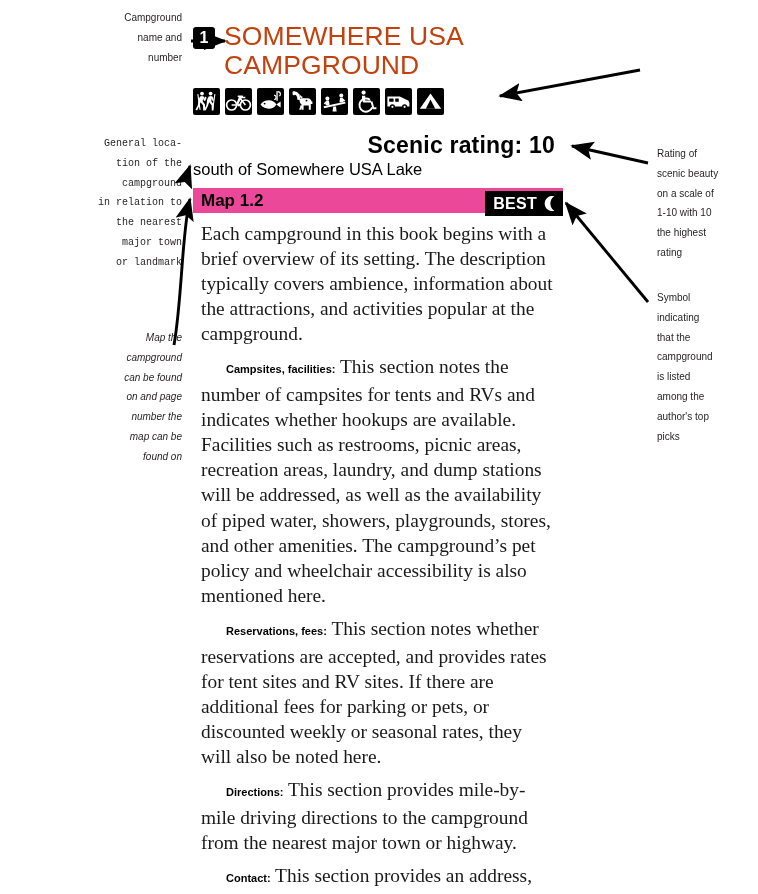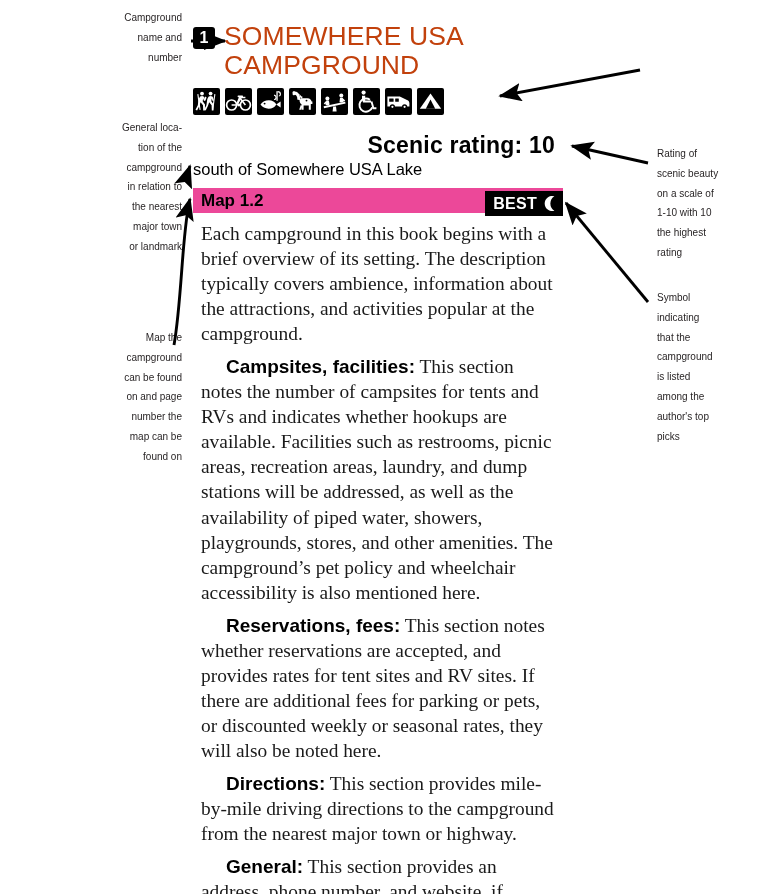--- a/index.html
+++ b/index.html
@@ -24,22 +24,22 @@
     font-family: "Liberation Sans", sans-serif;
     font-size: 10px;
     line-height: 19.8px;
     color: #231f20;
     white-space: pre-line;
   }
   .annot.left  { text-align: right; }
   .annot.right { text-align: left; }
 
   #annot-name      { left: 0px;   top: 8px;   width: 182px; }
-  #annot-location  { left: 0px;   top: 118px; width: 182px; }
-  #annot-map       { left: 0px;   top: 328px; width: 182px; }
+  #annot-location  { left: 0px;   top: 134px; width: 182px; font-family: Liberation Mono, monospace; }
+  #annot-map       { left: 0px;   top: 328px; width: 182px; font-style: italic; }
 
   #annot-icons     { left: 651px; top: 0px;   width: 107px; }
   #annot-rating    { left: 657px; top: 144px; width: 101px; }
   #annot-best      { left: 657px; top: 288px; width: 101px; }
 
   
   .arrow-layer {
     position: absolute;
     left: 0; top: 0;
     width: 758px; height: 894px;
@@ -163,21 +163,21 @@
     line-height: 25.05px;
     color: #1a1a1a;
     text-align: left;
     width: 370px;
   }
   .body-copy p { margin: 8px; }
   .body-copy p.indent { text-indent: 25px; }
   .run-in {
     font-family: "Liberation Sans", sans-serif;
     font-weight: bold;
-    font-size: 19px;
+    font-size: 11px;
     color: #000000;
   }
 </style>
 </head>
 <body>
 
 <div class="page">
 
   <div class="annot left" id="annot-name">Campground
 name and
@@ -380,18 +380,18 @@
 
       <p class="indent">
         <span class="run-in">Reservations, fees:</span><span> This section notes whether reservations are accepted, and provides rates for tent sites and RV sites. If there are additional fees for parking or pets, or discounted weekly or seasonal rates, they will also be noted here.</span>
       </p>
 
       <p class="indent">
         <span class="run-in">Directions:</span><span> This section provides mile-by-mile driving directions to the campground from the nearest major town or highway.</span>
       </p>
 
       <p class="indent">
-        <span class="run-in">General:</span><span> This section provides an address, phone number, and website, if available, for the campground.</span>
+        <span class="run-in">Contact:</span><span> This section provides an address, phone number, and website, if available, for the campground.</span>
       </p>
     </div>
 
   </div>
 </div>
 
 </body></html>

